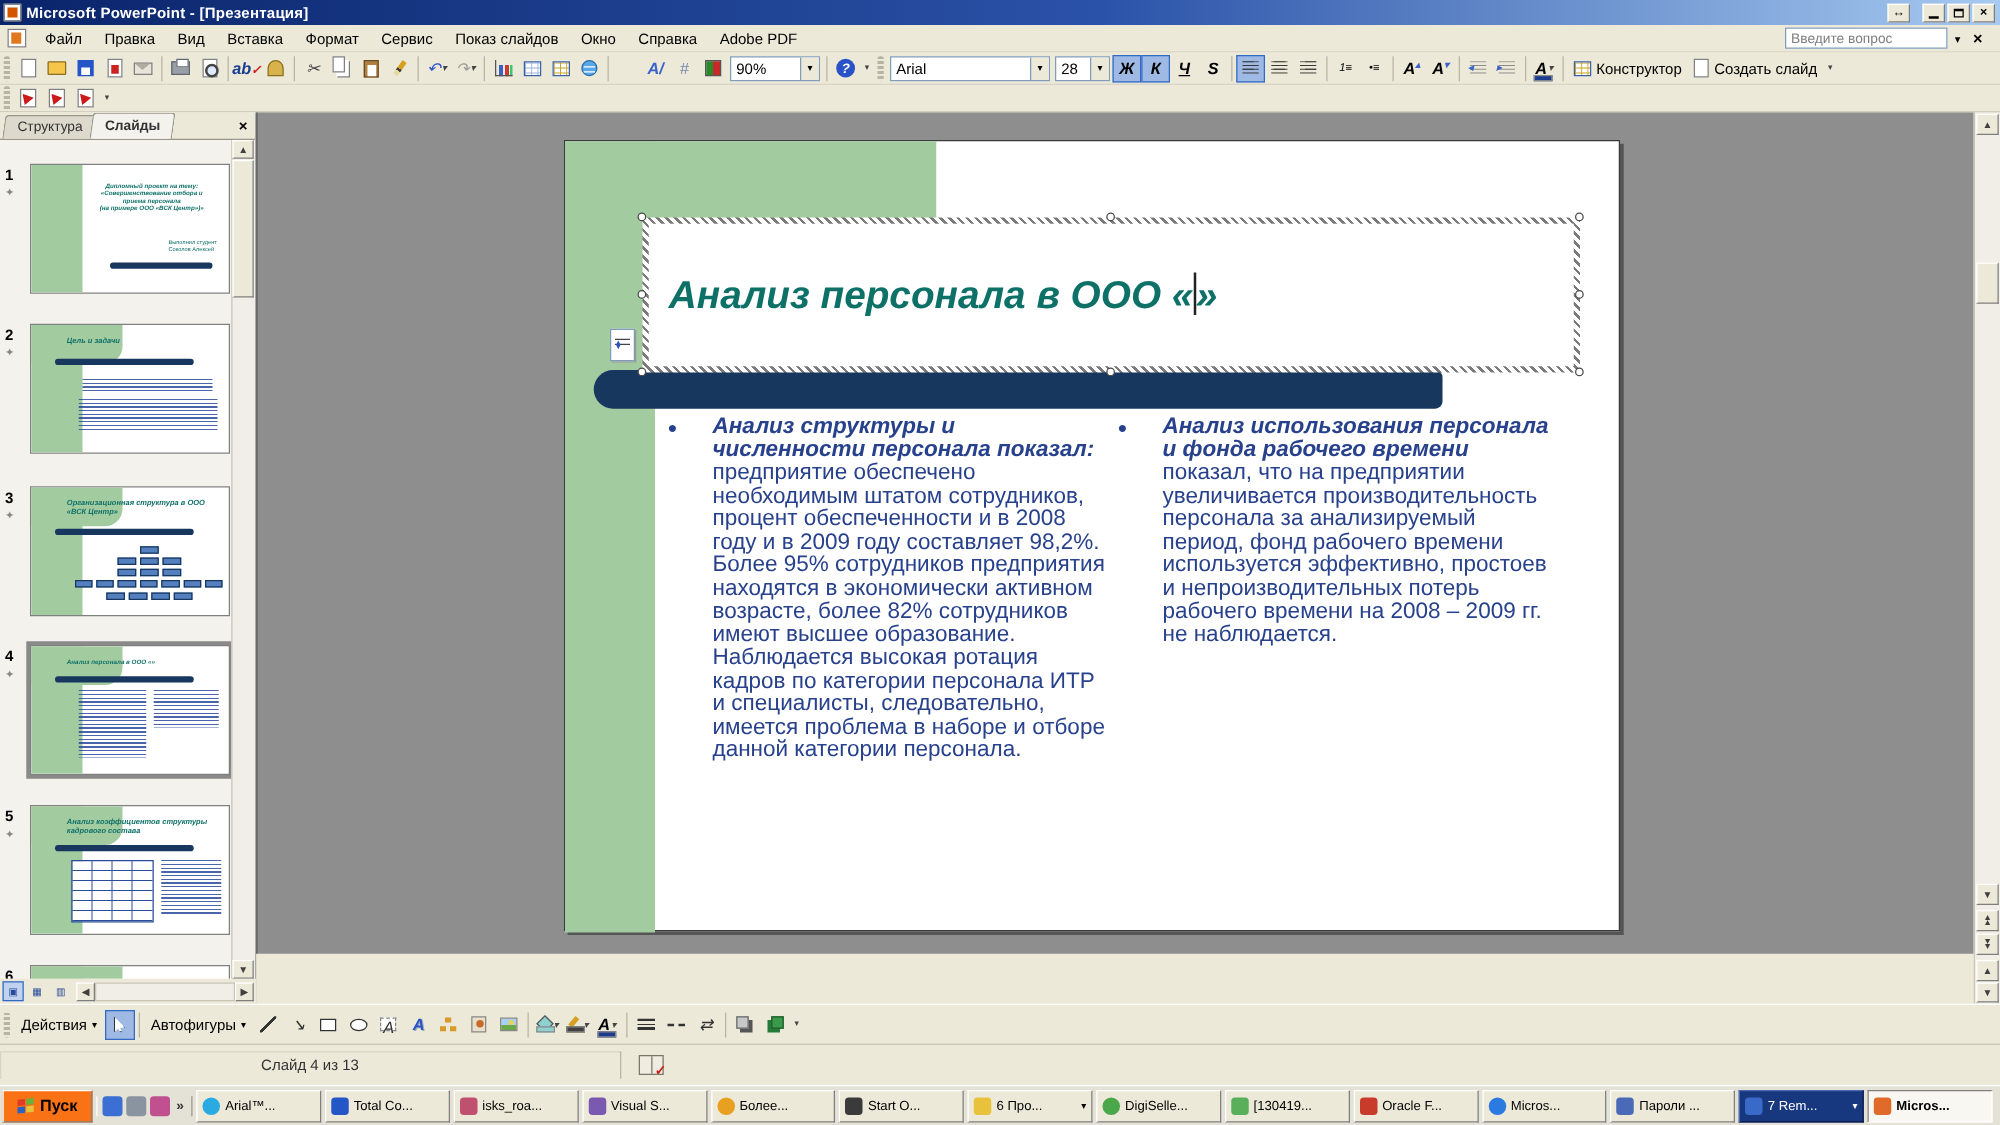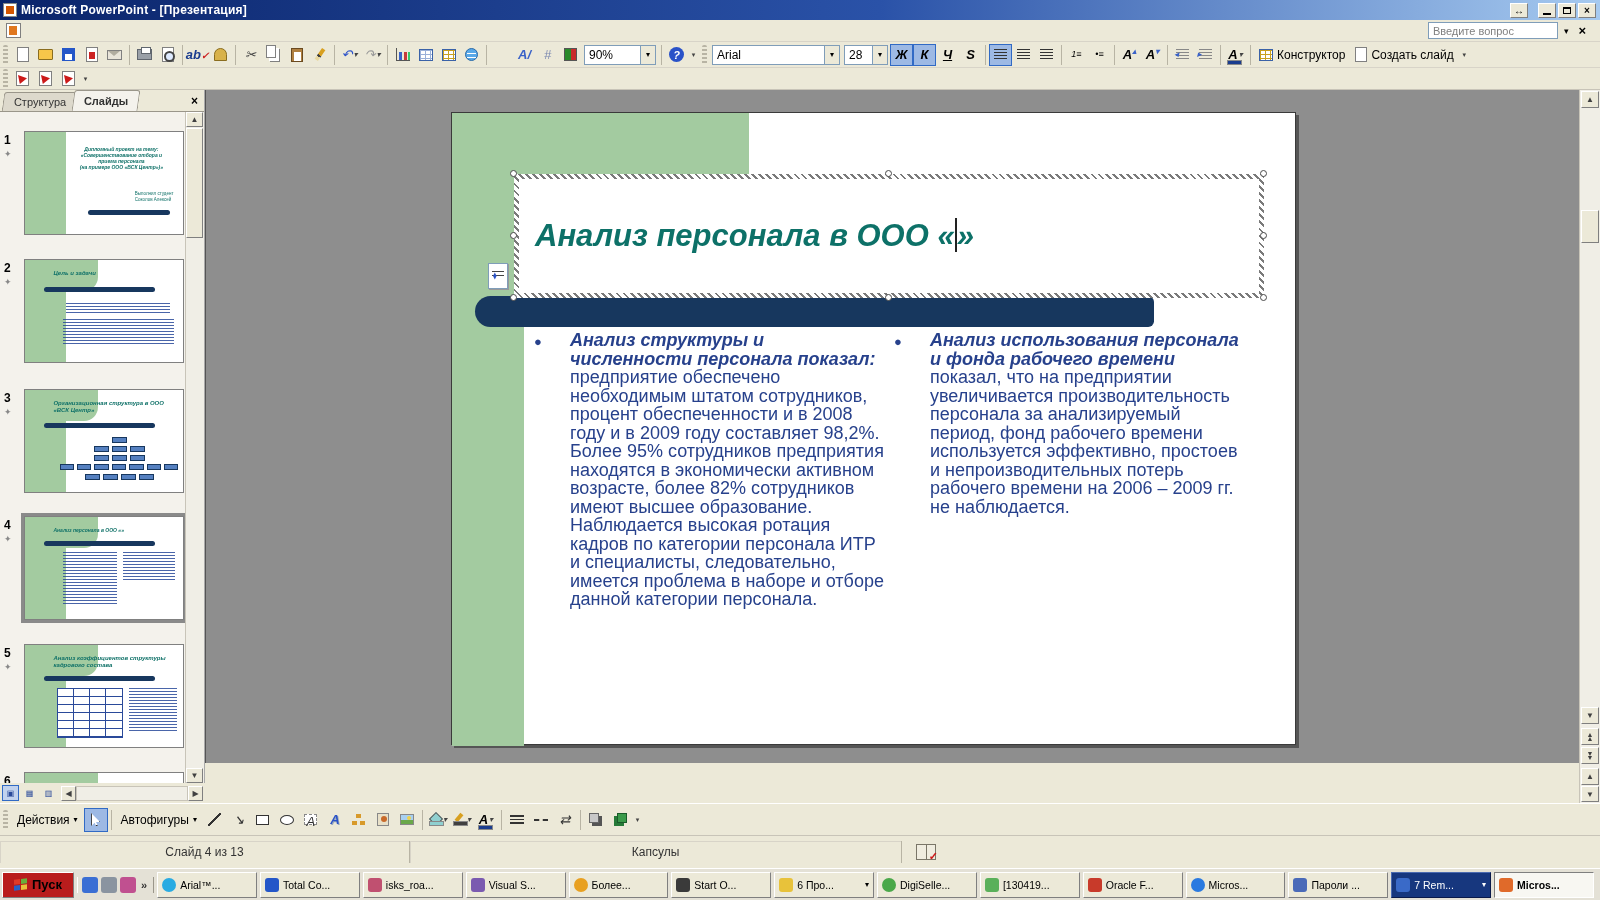--- a/index.html
+++ b/index.html
@@ -1,21 +1,21 @@
 <!DOCTYPE html>
 <html><head>
 <meta charset="utf-8">
 <style>
   * { margin:0; padding:0; box-sizing:border-box; }
   html,body { width:1600px; height:900px; overflow:hidden; }
   body { font-family:"Liberation Sans", sans-serif; font-size:12px; }
   #app { position:relative; width:1600px; height:900px; background:#ece9d8; }
 
   
-  .raised { border:1px solid; border-color:#fff #7f7f7f #7f7f7f #fff; background:#b91c1c; }
+  .raised { border:1px solid; border-color:#fff #7f7f7f #7f7f7f #fff; background:#f97316; }
 
   
   #titlebar { position:absolute; left:0; top:0; width:1600px; height:20px;
     background:linear-gradient(90deg,#0a246a 0%,#2a52a8 55%,#a6caf0 100%);
     display:flex; align-items:center; color:#fff; }
   #titlebar .appicon { width:14px; height:14px; margin:0 4px 0 3px; background:#fff;
     border:1px solid #888; position:relative; }
   #titlebar .appicon::after{ content:""; position:absolute; left:2px; top:2px; right:2px; bottom:2px; background:#d45500; }
   #titlebar .ttl { font-weight:bold; font-size:12px; letter-spacing:.2px; }
   #winbtns { margin-left:auto; display:flex; gap:2px; padding-right:4px; align-items:center; }
@@ -207,21 +207,21 @@
 
   
   #drawbar { position:absolute; left:0; top:803px; width:1600px; height:32px; background:#ece9d8; border-top:1px solid #fff; display:flex; align-items:center; }
   #drawbar .tb { width:24px; height:24px; }
   .menu-btn { height:24px; display:flex; align-items:center; padding:0 6px; gap:4px; font-size:12px; flex:none; }
   .pointer-ic { width:9px; height:13px; background:#fff; border:1px solid #333; clip-path:polygon(0 0, 100% 70%, 55% 70%, 75% 100%, 55% 100%, 40% 75%, 0 100%); }
 
   
   #statusbar { position:absolute; left:0; top:835px; width:1600px; height:33px; background:#ece9d8; border-top:1px solid #c8c4b8; display:flex; align-items:center; font-size:12px; color:#333; }
   .status-seg { height:22px; display:flex; align-items:center; justify-content:center; border-right:1px solid #b8b4a4; box-shadow:inset 1px 1px 0 #d8d4c8; }
-  #seg-slide { width:410px; } #seg-template { width:492px; } #seg-lang { width:350px; }
+  #seg-slide { width:497px; } #seg-template { width:492px; } #seg-lang { width:350px; }
   #spell-icon { width:20px; height:16px; margin-left:14px; background:#f0ede0; border:1px solid #7a7668; position:relative; }
   #spell-icon::before { content:""; position:absolute; left:9px; top:0; width:1px; height:14px; background:#7a7668; }
   #spell-icon::after { content:"✓"; position:absolute; right:-3px; bottom:-4px; color:#cc1a1a; font-size:11px; font-weight:bold; }
 
   
   #taskbar { position:absolute; left:0; top:868px; width:1600px; height:32px; background:#e4e1d6; border-top:1px solid #fff; display:flex; align-items:center; gap:3px; padding:0 2px; }
   #startbtn { width:72px; height:26px; display:flex; align-items:center; justify-content:center; gap:4px; font-weight:bold; font-size:13px; flex:none; }
   .winflag { width:14px; height:12px; display:grid; grid-template-columns:6px 6px; grid-template-rows:5px 5px; gap:1px; transform:skewY(-6deg); }
   .winflag i:nth-child(1){background:#e03a2a;} .winflag i:nth-child(2){background:#6ab03a;}
   .winflag i:nth-child(3){background:#2a62c8;} .winflag i:nth-child(4){background:#e8c23a;}
@@ -257,20 +257,32 @@
         </span>
       <span class="wbtn">
           <i class="restsq"></i>
         </span>
       <span class="wbtn">×</span>
     </div>
   </div>
 
   <div id="menubar">
     <span class="childicon"></span>
+    <span id="menu-items" style="display: inline-flex;">
+        <span class="menuitem">Файл</span>
+        <span class="menuitem">Правка</span>
+        <span class="menuitem">Вид</span>
+        <span class="menuitem">Вставка</span>
+        <span class="menuitem">Формат</span>
+        <span class="menuitem">Сервис</span>
+        <span class="menuitem">Показ слайдов</span>
+        <span class="menuitem">Окно</span>
+        <span class="menuitem">Справка</span>
+        <span class="menuitem">Adobe PDF</span>
+      </span>
     <div id="askbox">
       <span id="question-input">Введите вопрос</span>
       <span class="dd">▾</span>
       <span id="menubar-close">×</span>
     </div>
   </div>
 
   <div id="toolbar-row">
     <span class="grip"></span>
     <span id="std-icons" style="display:flex;align-items:center;">
@@ -604,21 +616,21 @@
               <div class="handle" style="top: calc(100% - 4px); left: calc(100% - 4px);"></div>
             </div>
           <div id="autofit-btn"></div>
           <div id="slide-bullets">
             <div class="bullet-col" id="bullet-left">
               <span class="bdot">●</span>
               <span class="btext"><span class="lead">Анализ структуры и численности персонала показал:</span><span> предприятие обеспечено необходимым штатом сотрудников, процент обеспеченности и в 2008 году и в 2009 году составляет 98,2%. Более 95% сотрудников предприятия находятся в экономически активном возрасте, более 82% сотрудников имеют высшее образование. Наблюдается высокая ротация кадров по категории персонала ИТР и специалисты, следовательно, имеется проблема в наборе и отборе данной категории персонала.</span></span>
             </div>
             <div class="bullet-col" id="bullet-right">
               <span class="bdot">●</span>
-              <span class="btext"><span class="lead">Анализ использования персонала и фонда рабочего времени</span><span> показал, что на предприятии увеличивается производительность персонала за анализируемый период, фонд рабочего времени используется эффективно, простоев и непроизводительных потерь рабочего времени на 2006 – 2009 гг. не наблюдается.</span></span>
+              <span class="btext"><span class="lead">Анализ использования персонала и фонда рабочего времени</span><span> показал, что на предприятии увеличивается производительность персонала за анализируемый период, фонд рабочего времени используется эффективно, простоев и непроизводительных потерь рабочего времени на 2008 – 2009 гг. не наблюдается.</span></span>
             </div>
           </div>
         </div>
       </div>
     </div>
 
     <div id="vscroll-col">
       <span class="sbtn" style="top:1px;">▲</span>
       <span id="vs-thumb"></span>
       <span class="sbtn" style="top:617px;">▼</span>
@@ -708,21 +720,20 @@
           <i class="ic k-3dic"></i>
         </span>
       </span>
     <span class="chev">
         <span>▾</span>
       </span>
   </div>
 
   <div id="statusbar">
     <span class="status-seg" id="seg-slide">Слайд 4 из 13</span>
-    <span class="status-seg" id="seg-template">Капсулы</span>
     <span id="spell-icon"></span>
   </div>
 
   <div id="taskbar">
     <span id="startbtn" class="raised">
       <span class="winflag">
           <i></i>
           <i></i>
           <i></i>
           <i></i>

